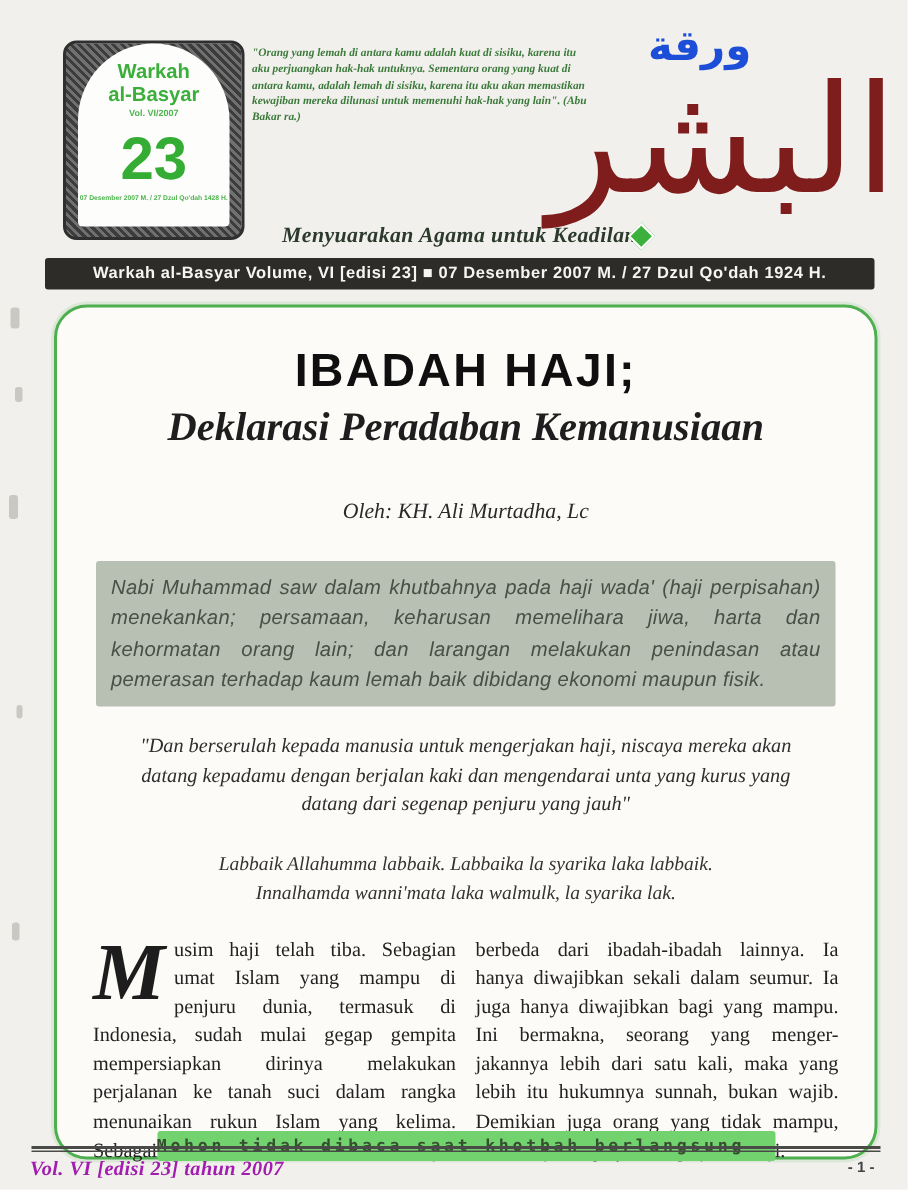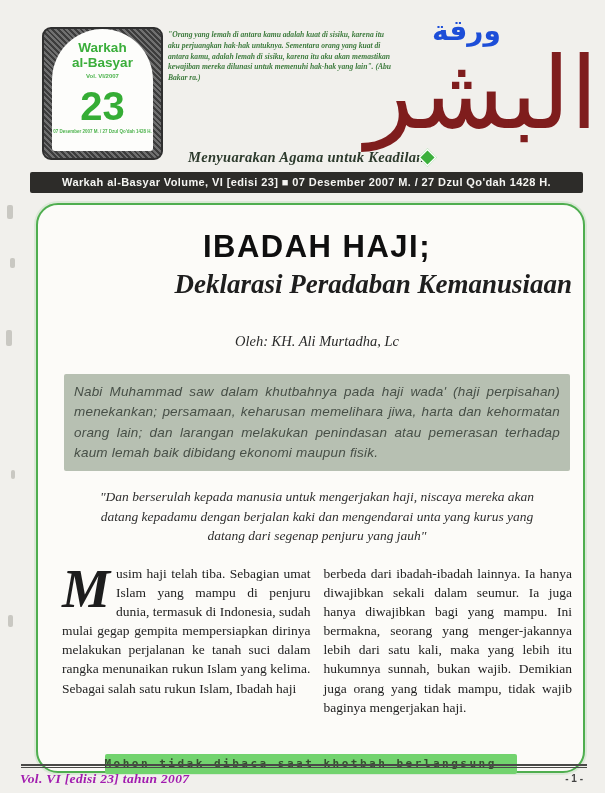--- a/index.html
+++ b/index.html
@@ -65,30 +65,30 @@
     position:absolute;left:30px;top:172px;width:553px;height:21px;
     background:#2d2c29;color:#f5f5f2;
     font-family:"Liberation Sans",sans-serif;font-weight:bold;font-size:11px;
     line-height:21px;text-align:center;letter-spacing:.4px;
     border-radius:2px;box-sizing:border-box;
   }
   
   .article-box{
     position:absolute;left:36px;top:203px;width:549px;height:570px;
     background:#fcfbf8;border:2.5px solid #4fae4f;border-radius:22px;
-    box-sizing:border-box;padding:20px 11px 0 24px;
+    box-sizing:border-box;padding:20px 24px 0 24px;
     box-shadow:0 0 0 2px rgba(120,200,120,.18);
   }
   .article-title{
     text-align:center;font-family:"Liberation Sans",sans-serif;
     font-weight:bold;font-size:31px;letter-spacing:1.5px;color:#0f0f0f;
     margin-top:4px;
   }
   .article-subtitle{
-    text-align:right;font:italic bold 27px "Liberation Serif",serif;
+    text-align:center;font:italic bold 27px "Liberation Serif",serif;
     color:#1e1e1e;margin-top:4px;
   }
   .article-byline{
     text-align:center;font:italic 14.5px "Liberation Serif",serif;
     color:#2a2a2a;margin-top:33px;
   }
   .lead-highlight{
     margin:24px 2px 0 2px;background:#b7c0b2;
     padding:8px 10px;border-radius:2px;
     font:italic 13.5px/1.5 "Liberation Sans",sans-serif;
@@ -162,31 +162,35 @@
 </div>
 
 <div class="top-quote">"Orang yang lemah di antara kamu adalah kuat di sisiku, karena itu aku perjuangkan hak-hak untuknya. Sementara orang yang kuat di antara kamu, adalah lemah di sisiku, karena itu aku akan memastikan kewajiban mereka dilunasi untuk memenuhi hak-hak yang lain". (Abu Bakar ra.)</div>
 
 <div class="arabic-small">ورقة</div>
 <div class="arabic-big">البشر</div>
 
 <div class="tagline">Menyuarakan Agama untuk Keadilan</div>
 <div class="diamond"></div>
 
-<div class="info-bar">Warkah al-Basyar Volume, VI [edisi 23]  ■  07 Desember 2007 M.  /  27 Dzul Qo'dah 1428 H.</div>
+<div class="info-bar">Warkah al-Basyar Volume, VI [edisi 23]  ■  07 Desember 2007 M.  /  27 Dzul Qo'dah 1924 H.</div>
 
 <div class="article-box">
   <div class="article-title">IBADAH HAJI;</div>
   <div class="article-subtitle">Deklarasi Peradaban Kemanusiaan</div>
   <div class="article-byline">Oleh: KH. Ali Murtadha, Lc</div>
 
   <div class="lead-highlight">Nabi Muhammad saw dalam khutbahnya pada haji wada' (haji perpisahan) menekankan; persamaan, keharusan memelihara jiwa, harta dan kehormatan orang lain; dan larangan melakukan penindasan atau pemerasan terhadap kaum lemah baik dibidang ekonomi maupun fisik.</div>
 
   <div class="quran-quote">"Dan berserulah kepada manusia untuk mengerjakan haji, niscaya mereka akan datang kepadamu dengan berjalan kaki dan mengendarai unta yang kurus yang datang dari segenap penjuru yang jauh"</div>
 
+  <div class="talbiyah">
+    <div>Labbaik Allahumma labbaik. Labbaika la syarika laka labbaik.</div>
+    <div>Innalhamda wanni'mata laka walmulk, la syarika lak.</div>
+  </div>
 
   <div class="columns">
     <div class="col">
       <span class="dropcap">M</span><span>usim haji telah tiba. Sebagian umat Islam yang mampu di penjuru dunia, termasuk di Indonesia, sudah mulai gegap gempita mempersiapkan dirinya melakukan perjalanan ke tanah suci dalam rangka menunaikan rukun Islam yang kelima. Sebagai salah satu rukun Islam, Ibadah haji</span>
     </div>
     <div class="col">
       <span>berbeda dari ibadah-ibadah lainnya. Ia hanya diwajibkan sekali dalam seumur. Ia juga hanya diwajibkan bagi yang mampu. Ini bermakna, seorang yang menger-jakannya lebih dari satu kali, maka yang lebih itu hukumnya sunnah, bukan wajib. Demikian juga orang yang tidak mampu, tidak wajib baginya mengerjakan haji.</span>
     </div>
   </div>
 

